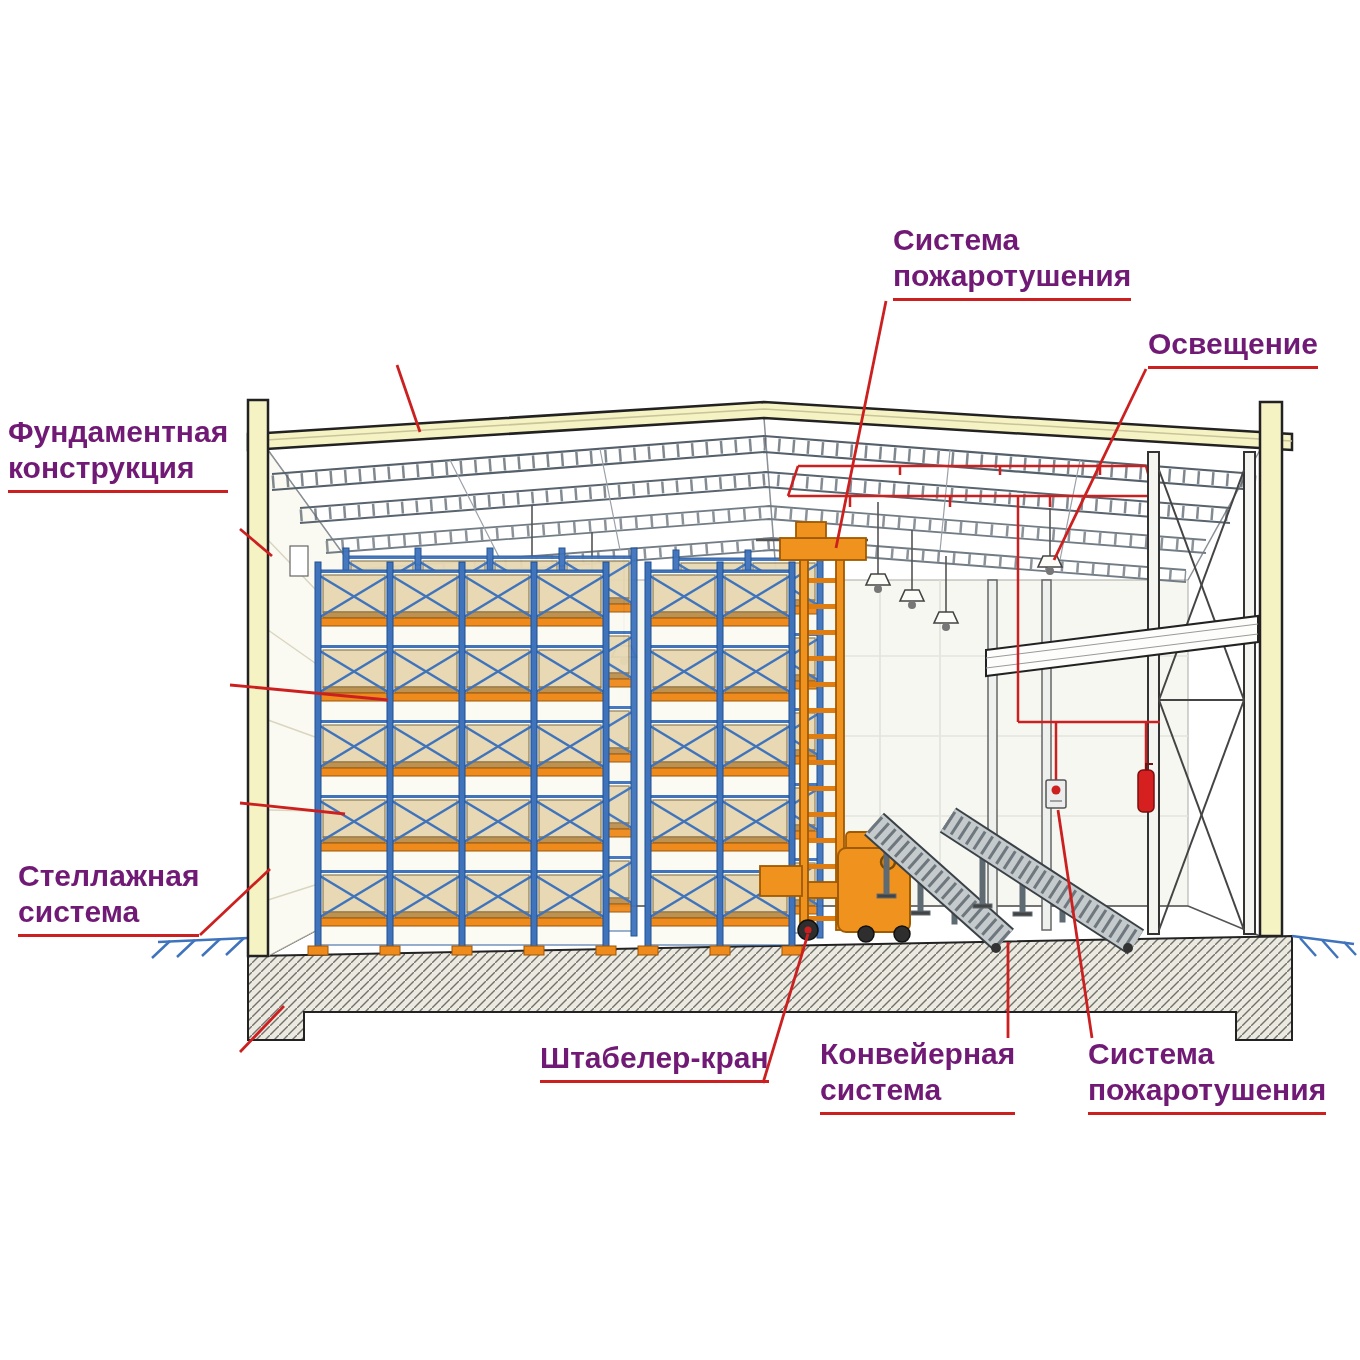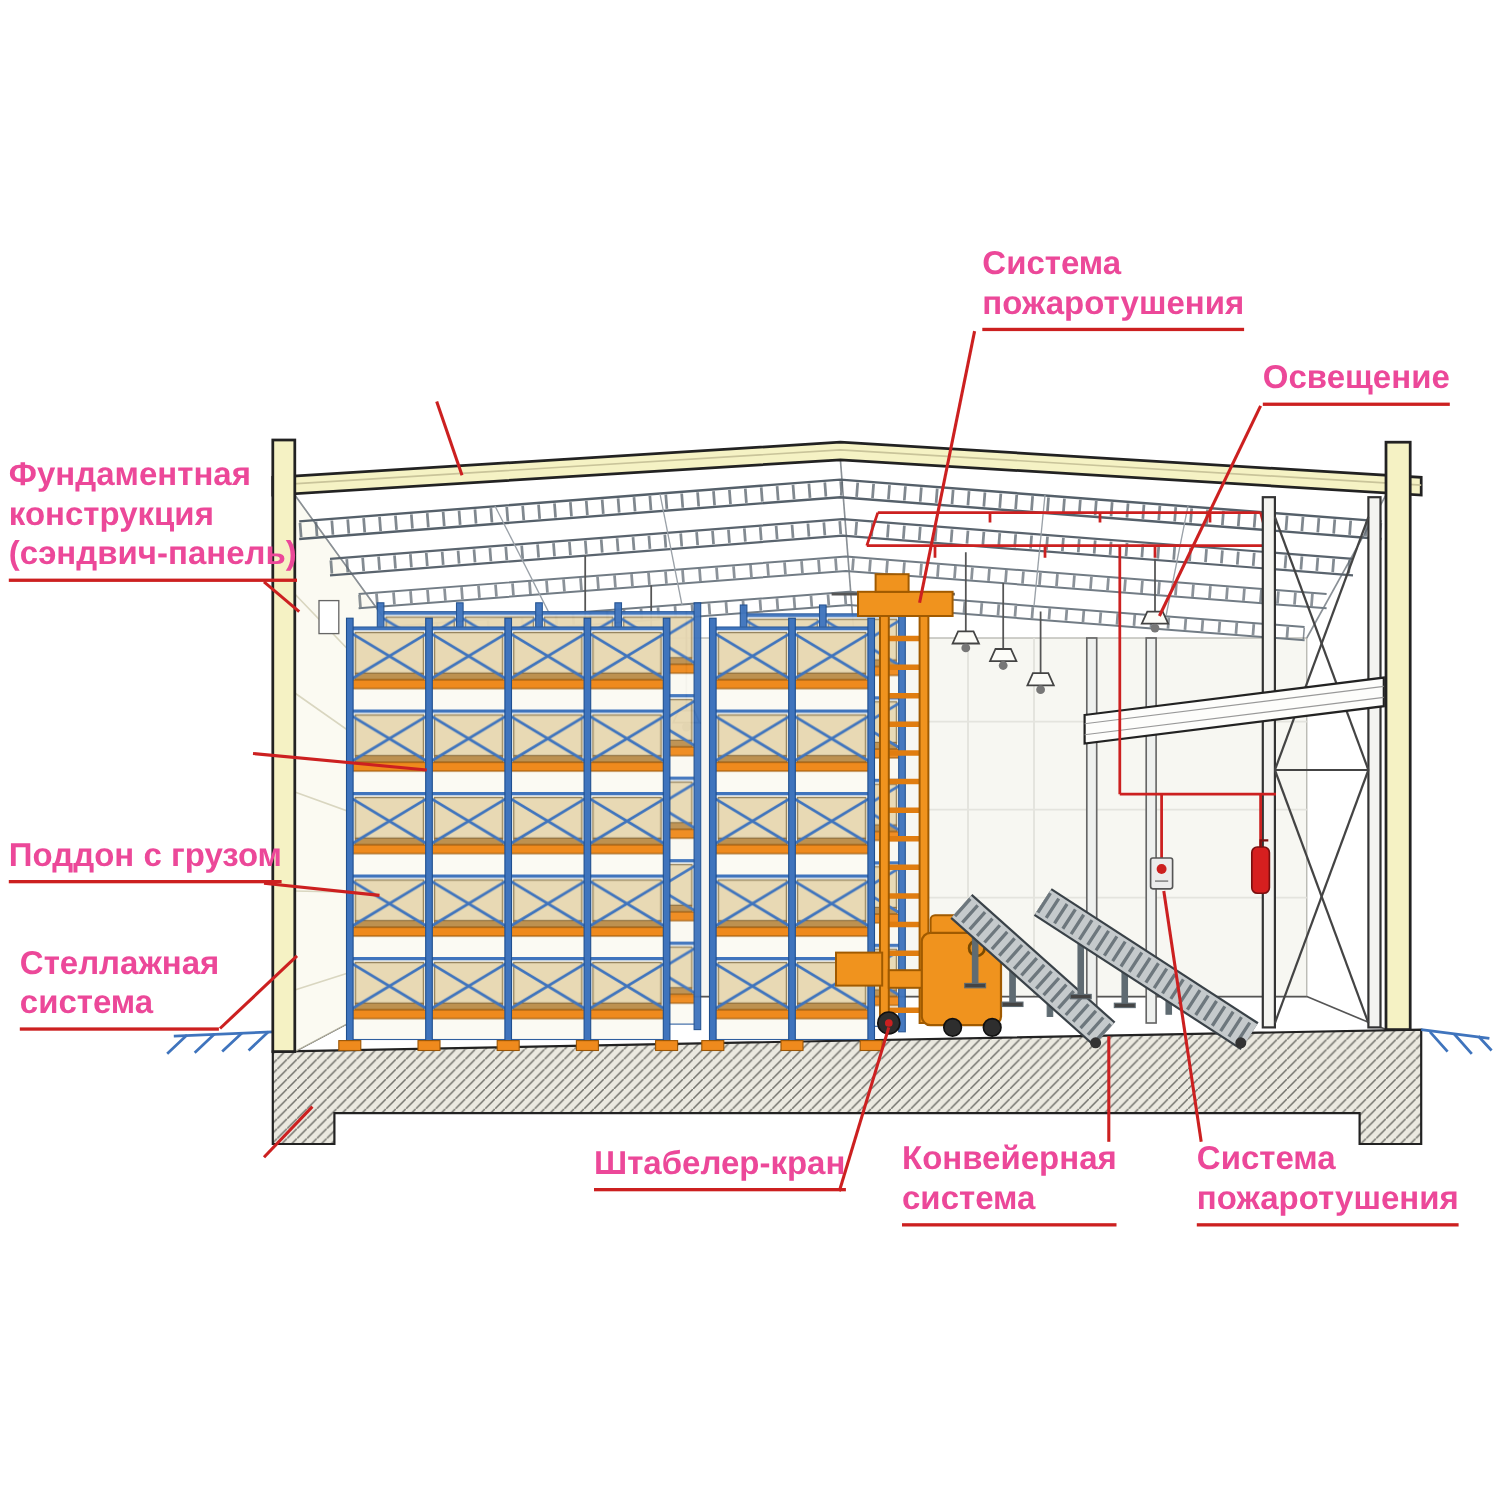--- a/index.html
+++ b/index.html
@@ -1,20 +1,20 @@
 <!DOCTYPE html>
 <html><head>
 <meta charset="utf-8">
 <style>
   html,body{margin:0;padding:0;background:#ffffff;}
   .stage{position:relative;width:1360px;height:1360px;background:#ffffff;overflow:hidden;
          font-family:"Liberation Sans","DejaVu Sans",sans-serif;}
   .stage svg{position:absolute;left:0;top:0;}
   .label{position:absolute;display:inline-block;font-size:30px;font-weight:600;line-height:36px;
-         color:#ec4899;border-bottom:3px solid #cc2020;padding-bottom:4px;}
+         color:#701a75;border-bottom:3px solid #cc2020;padding-bottom:4px;}
   .label span{display:block;white-space:nowrap;}
 </style>
 </head>
 <body>
 
 <div class="stage">
 
 <svg width="1360" height="1360" viewBox="0 0 1360 1360">
   <defs>
     <pattern id="hatch" width="9" height="9" patternUnits="userSpaceOnUse">
@@ -257,27 +257,23 @@
   <span>пожаротушения</span>
 </div>
 
 <div class="label" style="left:1148px;top:326px">
   <span>Освещение</span>
 </div>
 
 <div class="label" style="left:8px;top:414px">
   <span>Фундаментная</span>
   <span>конструкция</span>
-  <span>(сэндвич-панель)</span>
-</div>
-
-
-<div class="label" style="left:8px;top:760px">
-  <span>Поддон с грузом</span>
-</div>
+</div>
+
+
 
 <div class="label" style="left:18px;top:858px">
   <span>Стеллажная</span>
   <span>система</span>
 </div>
 
 
 <div class="label" style="left:540px;top:1040px">
   <span>Штабелер-кран</span>
 </div>

